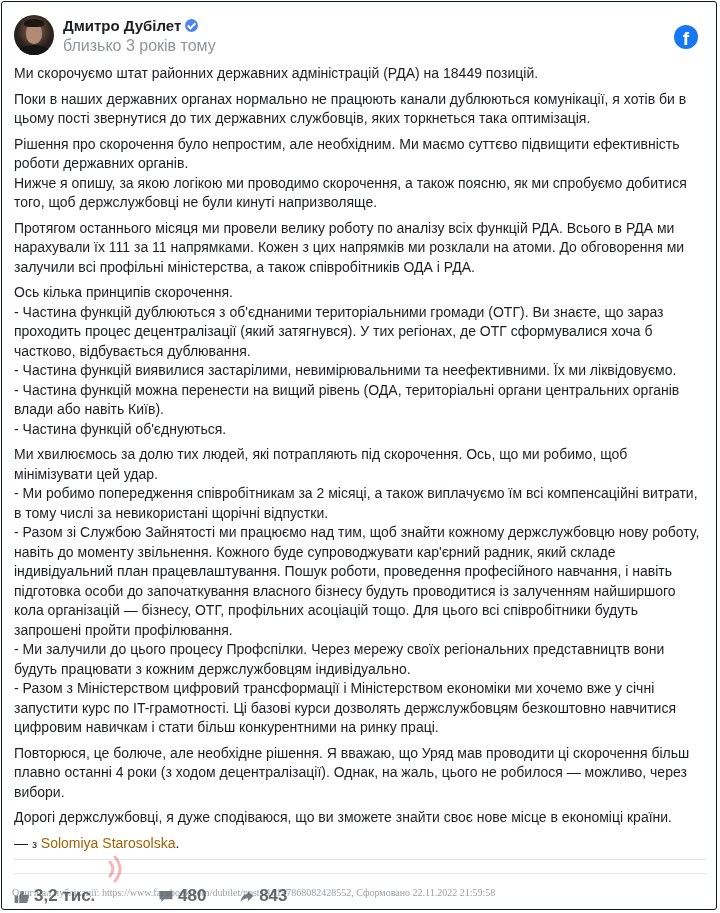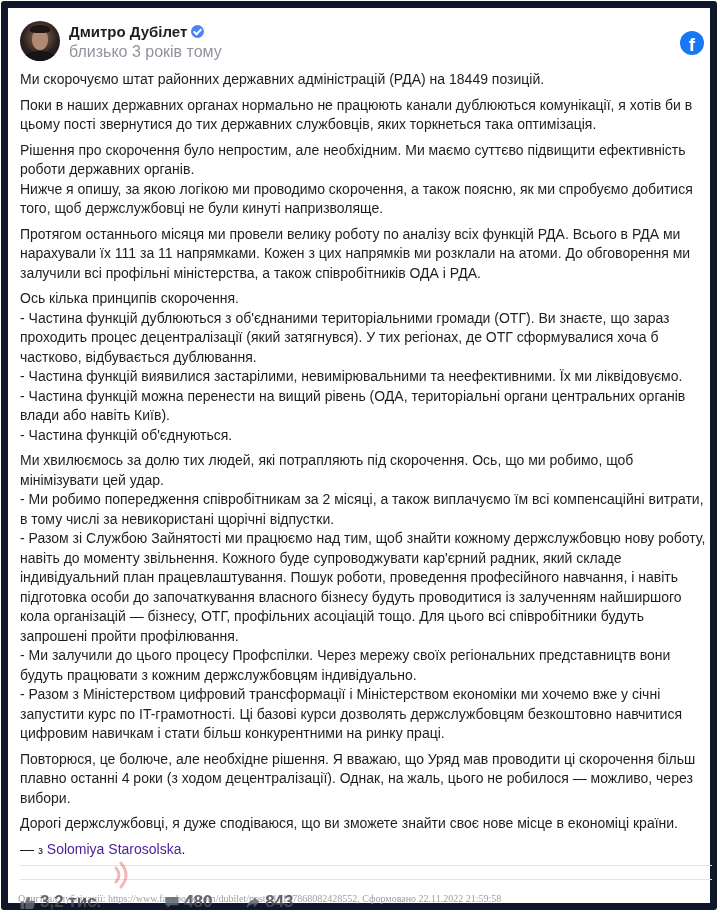--- a/index.html
+++ b/index.html
@@ -1,19 +1,19 @@
 <!DOCTYPE html>
 <html><head>
 <meta charset="utf-8">
 <style>
   html, body { margin: 0; padding: 0; background: #ffffff; }
   body { width: 720px; height: 913px; overflow: hidden; font-family: "Liberation Sans", sans-serif; }
   .card {
     position: absolute; left: 1px; top: 1px; width: 716px; height: 909px;
-    border: 7px solid #0f172a; border-radius: 3px; background: #fff; box-sizing: border-box;
+    border: 1px solid #0f172a; border-radius: 3px; background: #fff; box-sizing: border-box;
   }
   .header { position: absolute; left: 12px; top: 12px; height: 42px; width: 694px; }
   .avatar {
     position: absolute; left: 0; top: 1px; width: 40px; height: 40px; border-radius: 50%;
     background: radial-gradient(circle at 50% 40%, #8a6b5a 0%, #5a4336 30%, #2b2220 55%, #161312 100%);
     overflow: hidden;
   }
   .avatar .face {
     position: absolute; left: 12px; top: 7px; width: 16px; height: 22px; border-radius: 50% 50% 45% 45%;
     background: #b08a74;
@@ -45,21 +45,21 @@
     background: #1877f2; color: #fff; font-weight: bold; font-size: 19px; text-align: center;
     line-height: 28px; overflow: hidden; font-family: "Liberation Sans", sans-serif;
   }
   .content {
     position: absolute; left: 12px; top: 62px; width: 692px;
     font-size: 14px; line-height: 19.5px; color: #1c1e21;
   }
   .content p { margin: 0 0 6px 0; white-space: pre-line; }
   .attribution { font-size: 14px; color: #1c1e21; margin-top: 0; }
   .attribution .via { font-size: 11px; }
-  .attribution a { color: #4c1d95; text-decoration: none; }
+  .attribution a { color: #a16207; text-decoration: none; }
   .divider1 { position: absolute; left: 12px; top: 857px; width: 692px; height: 1px; background: #e5e5e5; }
   .divider2 { position: absolute; left: 12px; top: 871px; width: 692px; height: 1px; background: #e5e5e5; }
   .watermark {
     position: absolute; left: 104px; top: 850px; width: 22px; height: 34px; opacity: 0.35;
   }
   .footer-source {
     position: absolute; left: 10px; top: 885px; font-size: 10px; color: #9a9da2; white-space: nowrap; font-family: Liberation Serif, serif;
   }
   .reactions {
     position: absolute; left: 12px; top: 884px; font-size: 17px; color: #4b4f56; font-weight: bold;

